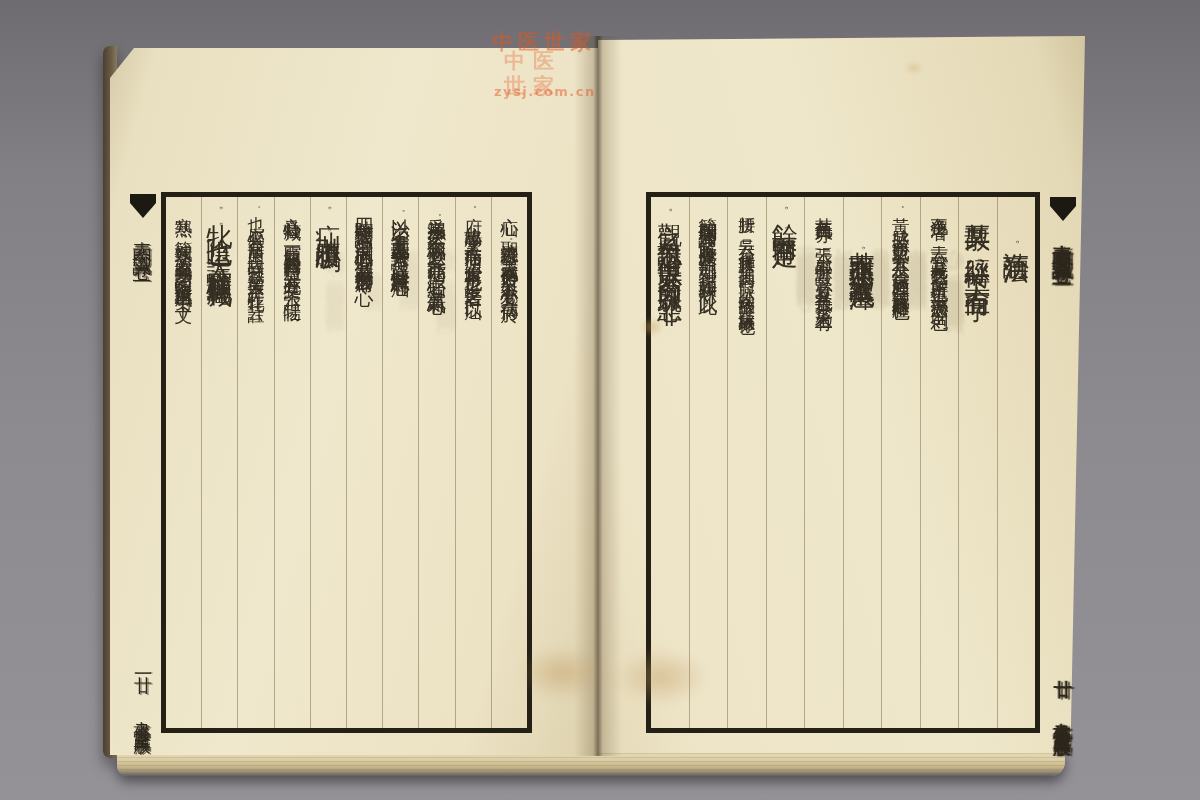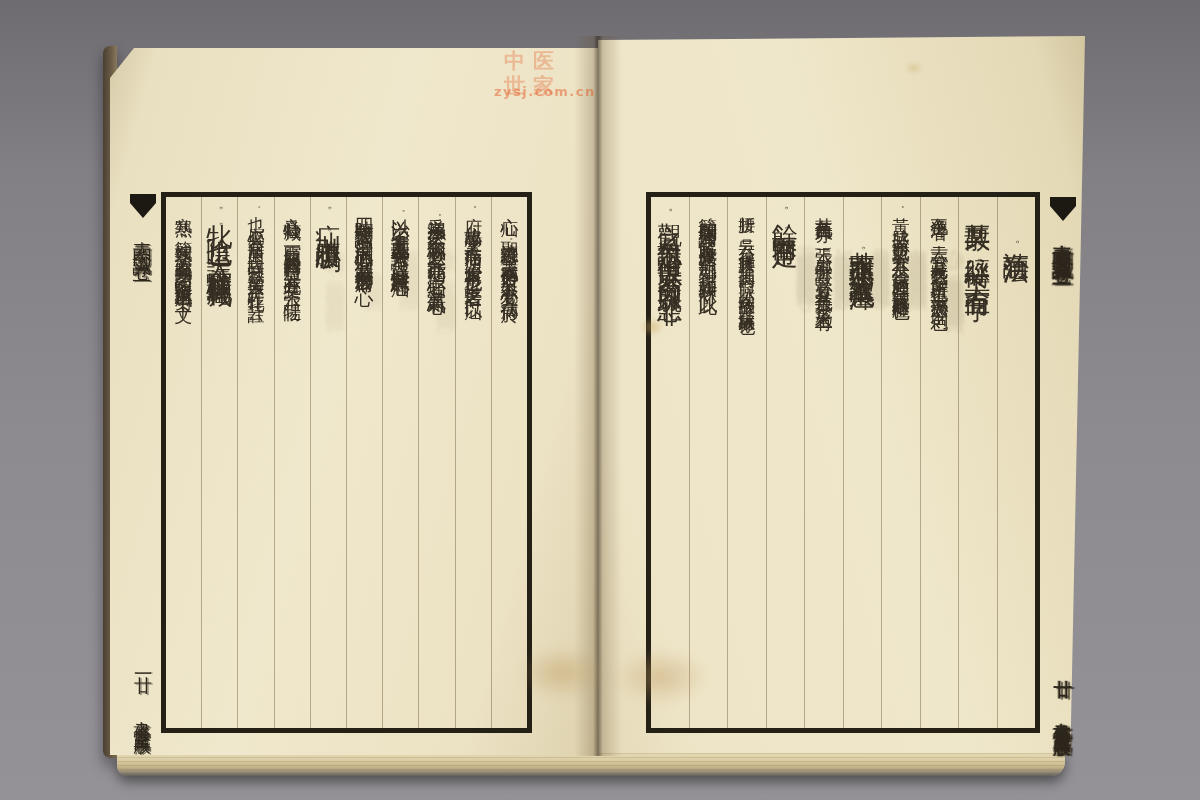--- a/index.html
+++ b/index.html
@@ -194,20 +194,21 @@
       </div>
   </div>
 
   <div class="stain s1"></div>
   <div class="stain s2"></div>
   <div class="stain s3"></div>
   <div class="stain s4"></div>
 </div>
 
 <div id="watermark">
+  <div class="wm-chars">中医世家</div>
   <div class="wm-seal" id="wm-seal">
       <div>中</div>
       <div>医</div>
       <div>世</div>
       <div>家</div>
     </div>
   <div class="wm-url">zysj.com.cn</div>
 </div>
 
 </body></html>

